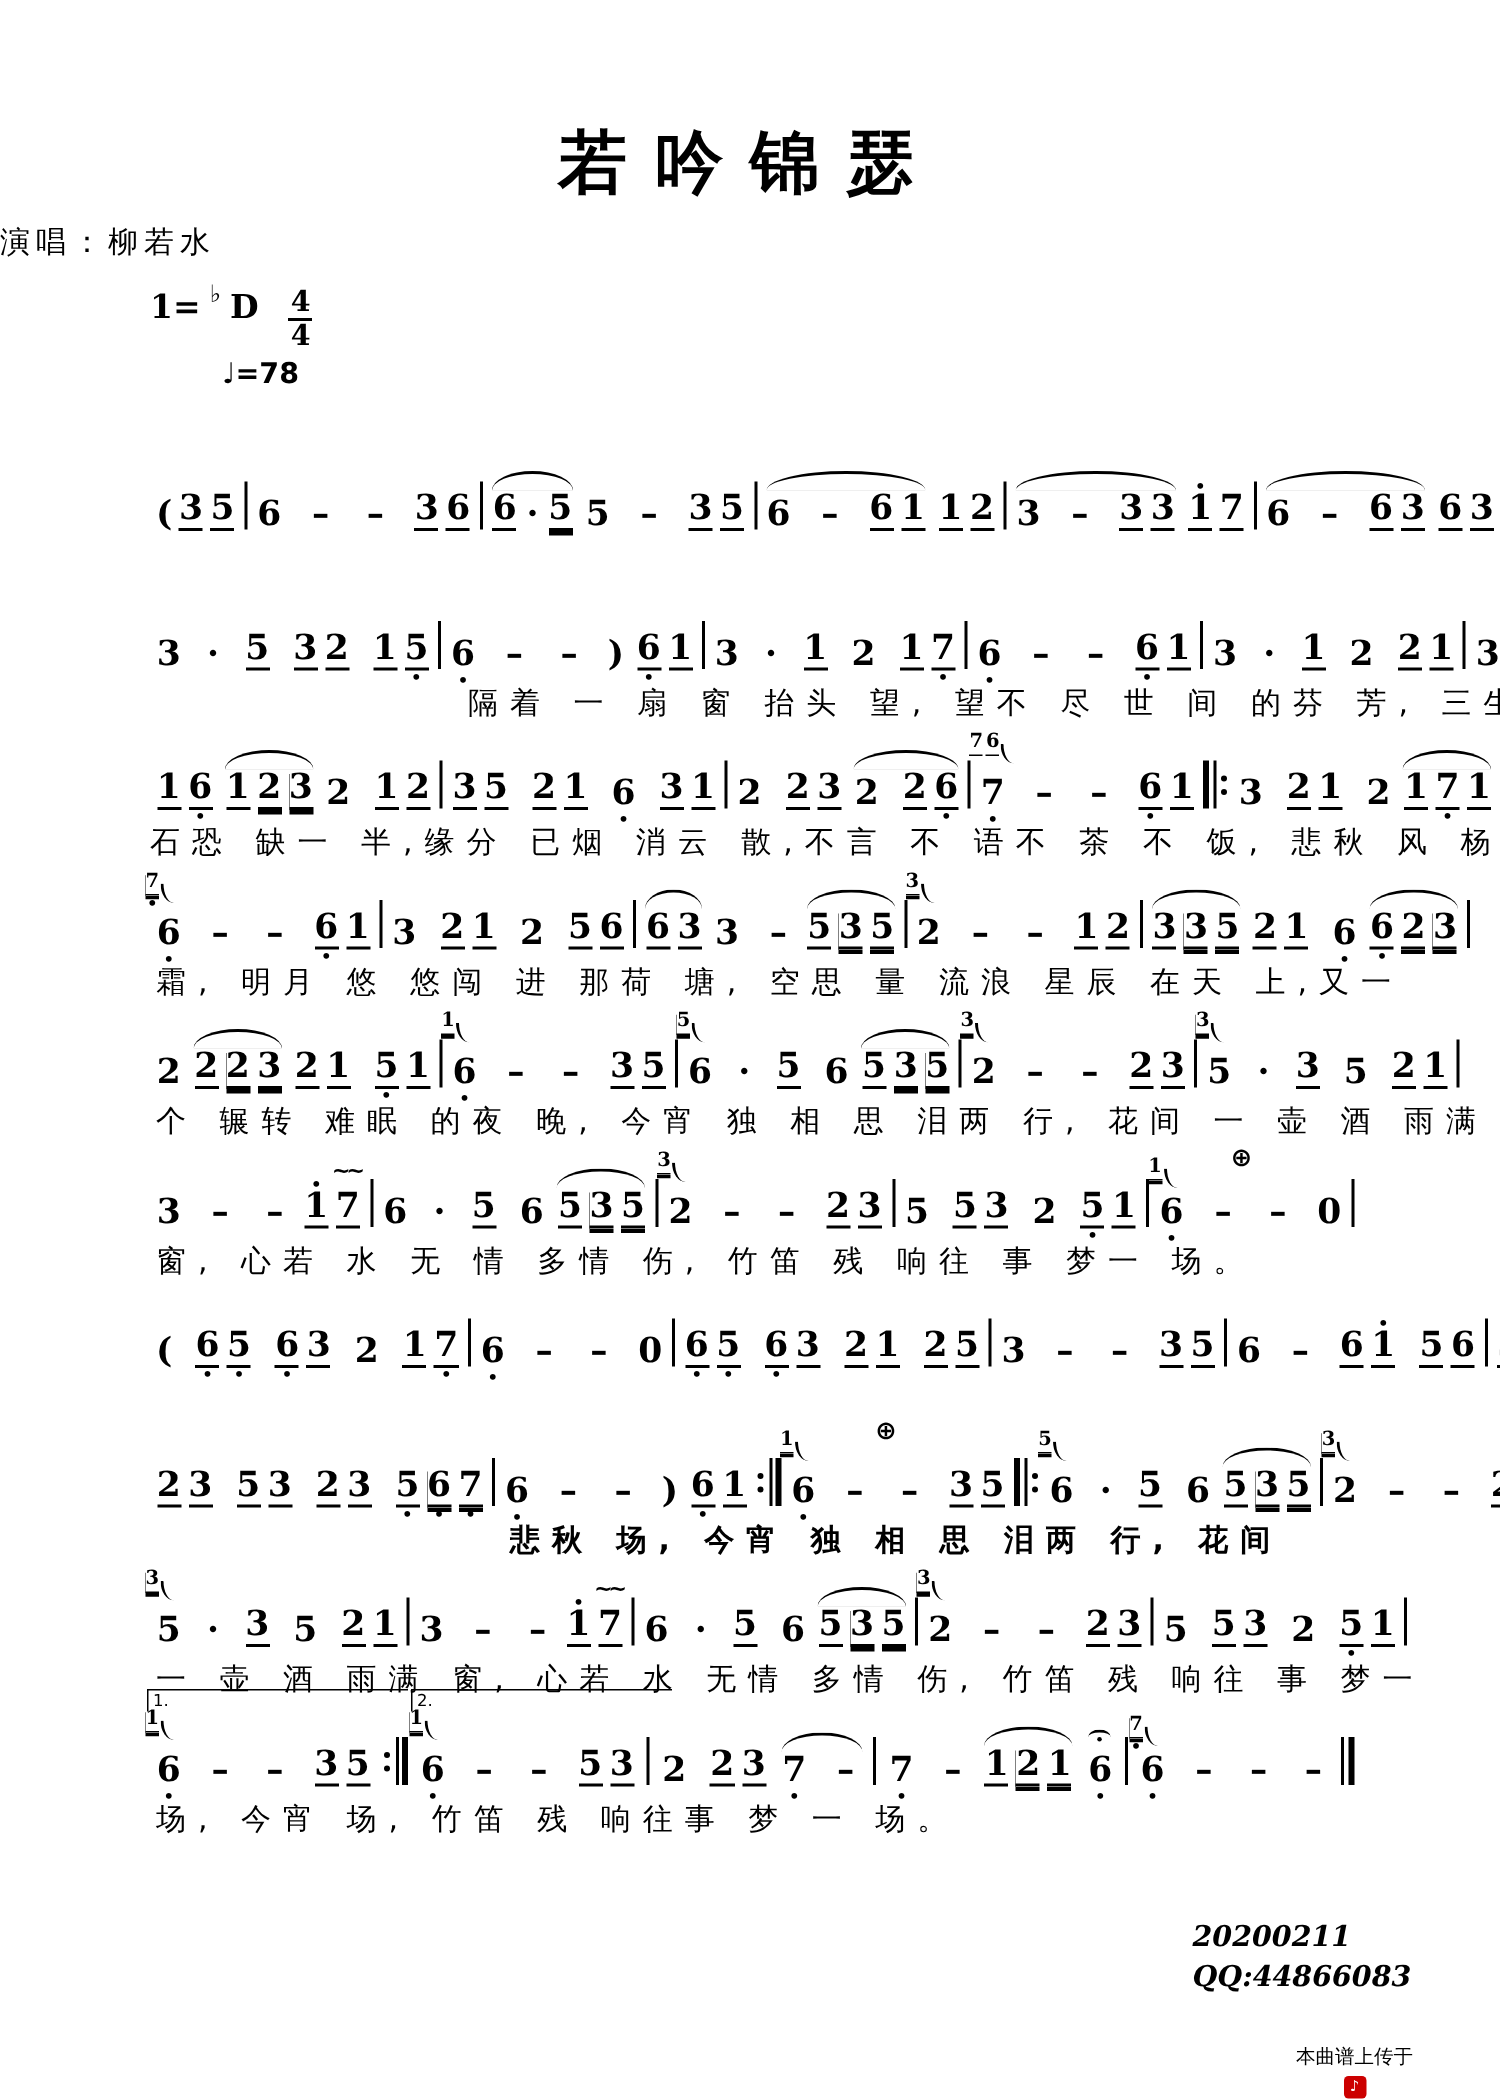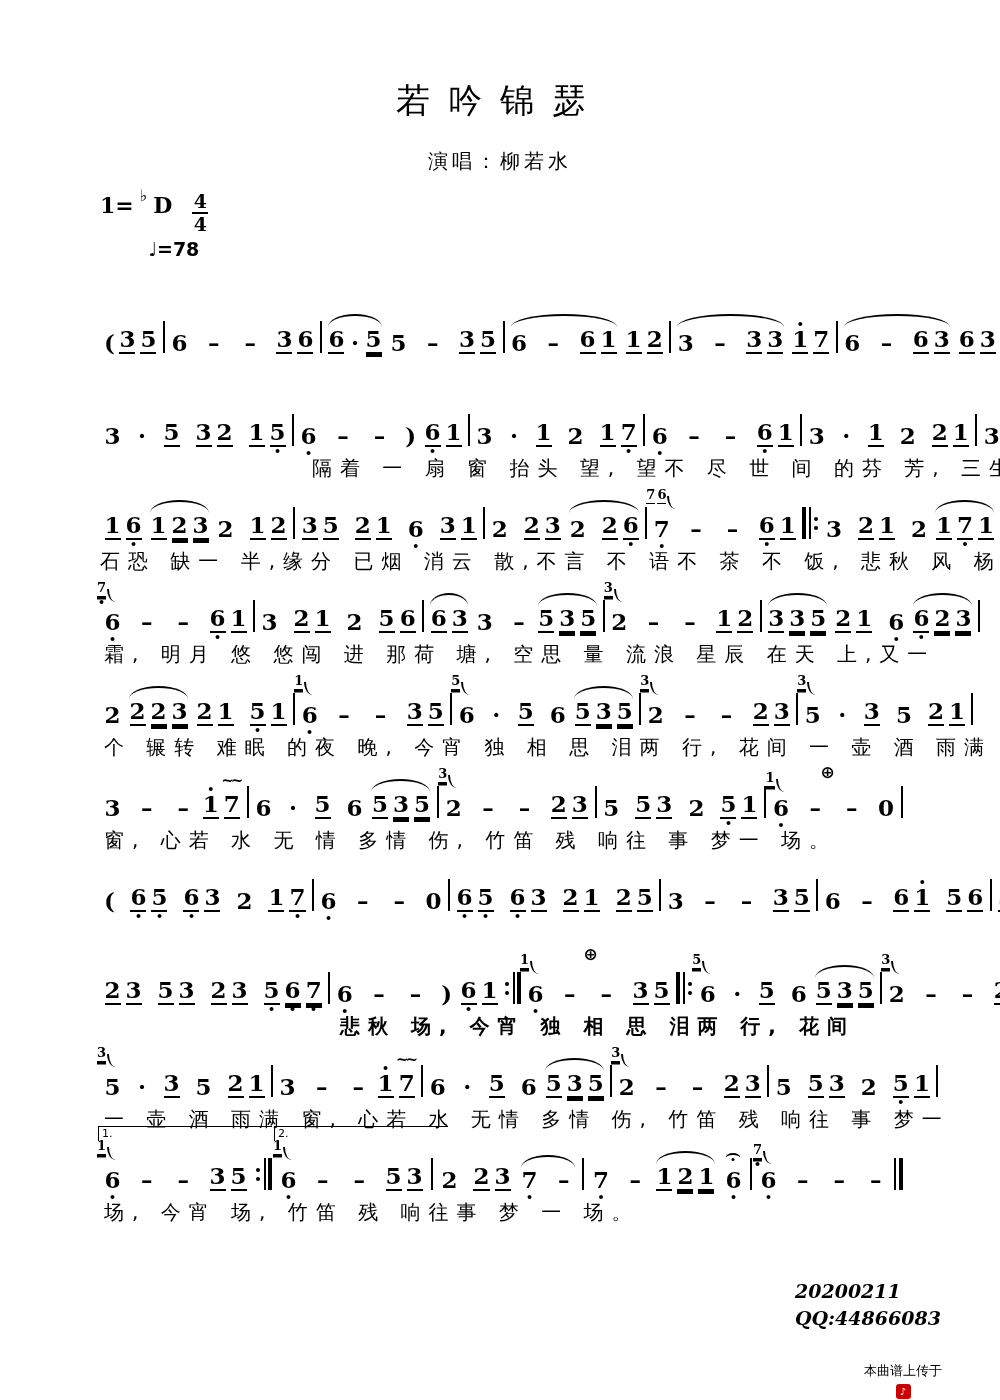--- a/index.html
+++ b/index.html
@@ -1,21 +1,21 @@
 <!DOCTYPE html>
 <html><head>
 <meta charset="utf-8">
 <style>
   html,body{margin:0;padding:0;background:#fff;}
   .page{position:relative;width:1000px;height:1400px;background:#fff;overflow:hidden;
         font-family:"DejaVu Sans",sans-serif;color:#000;}
   
   .title{position:absolute;top:78px;left:0;width:100%;text-align:center;
-         font-family:"DejaVu Serif",serif;font-weight:400;font-size:34px;letter-spacing:18px;}
-  .subtitle{position:absolute;top:148px;left:0;width:100%;text-align:center;
+         font-family:"DejaVu Serif",serif;font-weight:700;font-size:46px;letter-spacing:18px;}
+  .subtitle{position:absolute;top:148px;left:0;width:100%;
             font-size:20px;letter-spacing:4px;}
   .keyrow{position:absolute;top:192px;left:100px;font-size:22px;font-weight:bold;
           font-family:"DejaVu Serif",serif;display:flex;align-items:flex-start;gap:6px;}
   .flat{font-size:16px;vertical-align:super;position:relative;top:-6px;}
   .meter{display:inline-flex;flex-direction:column;align-items:center;line-height:1.0;
          font-size:19px;font-weight:bold;margin-left:14px;}
   .meter .mline{width:16px;height:2px;background:#000;margin:1px 0;}
   .tempo{position:absolute;top:238px;left:100px;font-size:19px;font-weight:bold;margin-left:48px;}
   .credits{position:absolute;top:192px;right:95px;text-align:left;font-size:18px;line-height:25px;letter-spacing:2px;}
   

